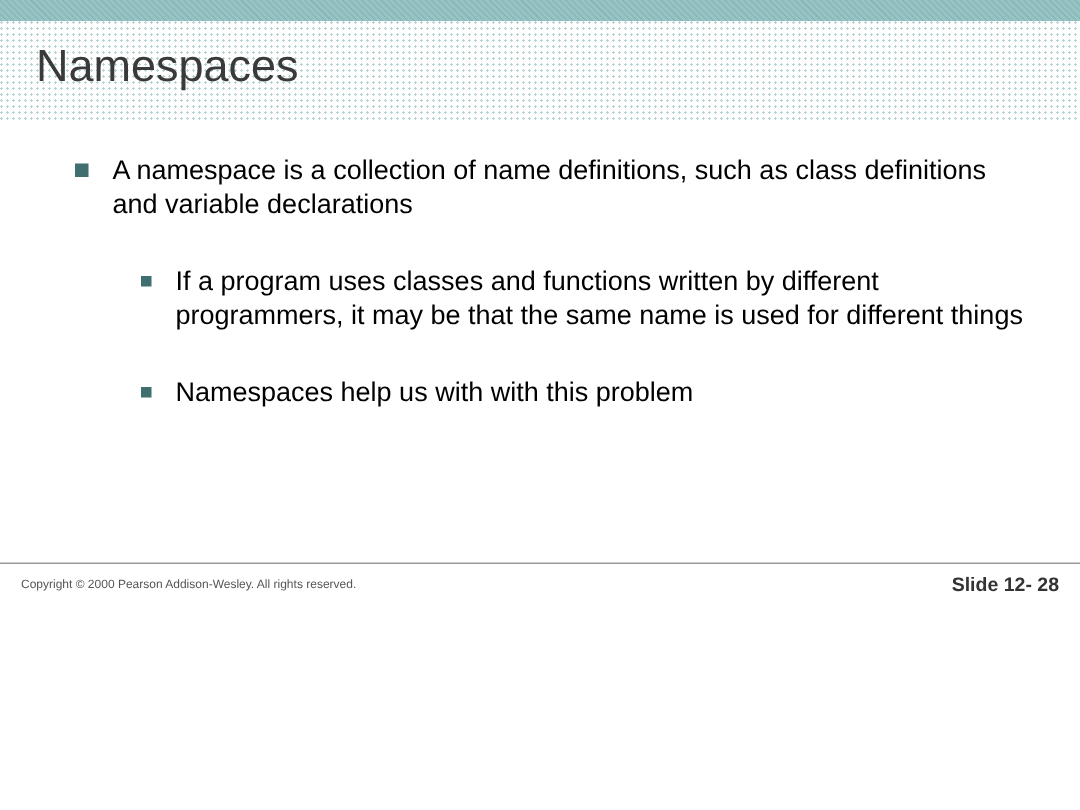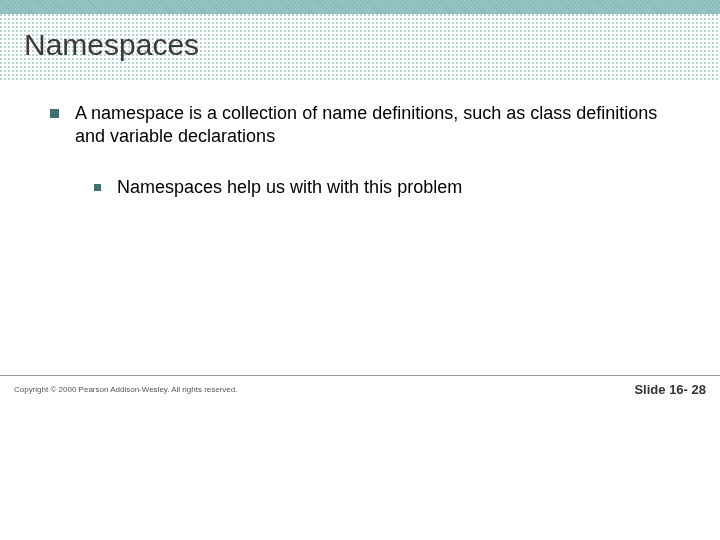--- a/index.html
+++ b/index.html
@@ -32,28 +32,32 @@
 
   <div class="content">
 
     <div class="lv1">
       <div class="bullet-sq"></div>
       <div class="bullet-text">A namespace is a collection of name definitions, such as class definitions and variable declarations</div>
     </div>
 
     <div class="lv2-group">
 
+      <div class="lv2">
+        <div class="bullet-sq small"></div>
+        <div class="bullet-text">If a program uses classes and functions written by different programmers, it may be that the same name is used for different things</div>
+      </div>
 
       <div class="lv2">
         <div class="bullet-sq small"></div>
         <div class="bullet-text">Namespaces help us with with this problem</div>
       </div>
 
     </div>
 
   </div>
 
   <div class="footer">
     <div class="copyright">Copyright © 2000 Pearson Addison-Wesley. All rights reserved.</div>
-    <div class="slidenum">Slide 16- 28</div>
+    <div class="slidenum">Slide 12- 28</div>
   </div>
 
 </div>
 
 </body></html>

